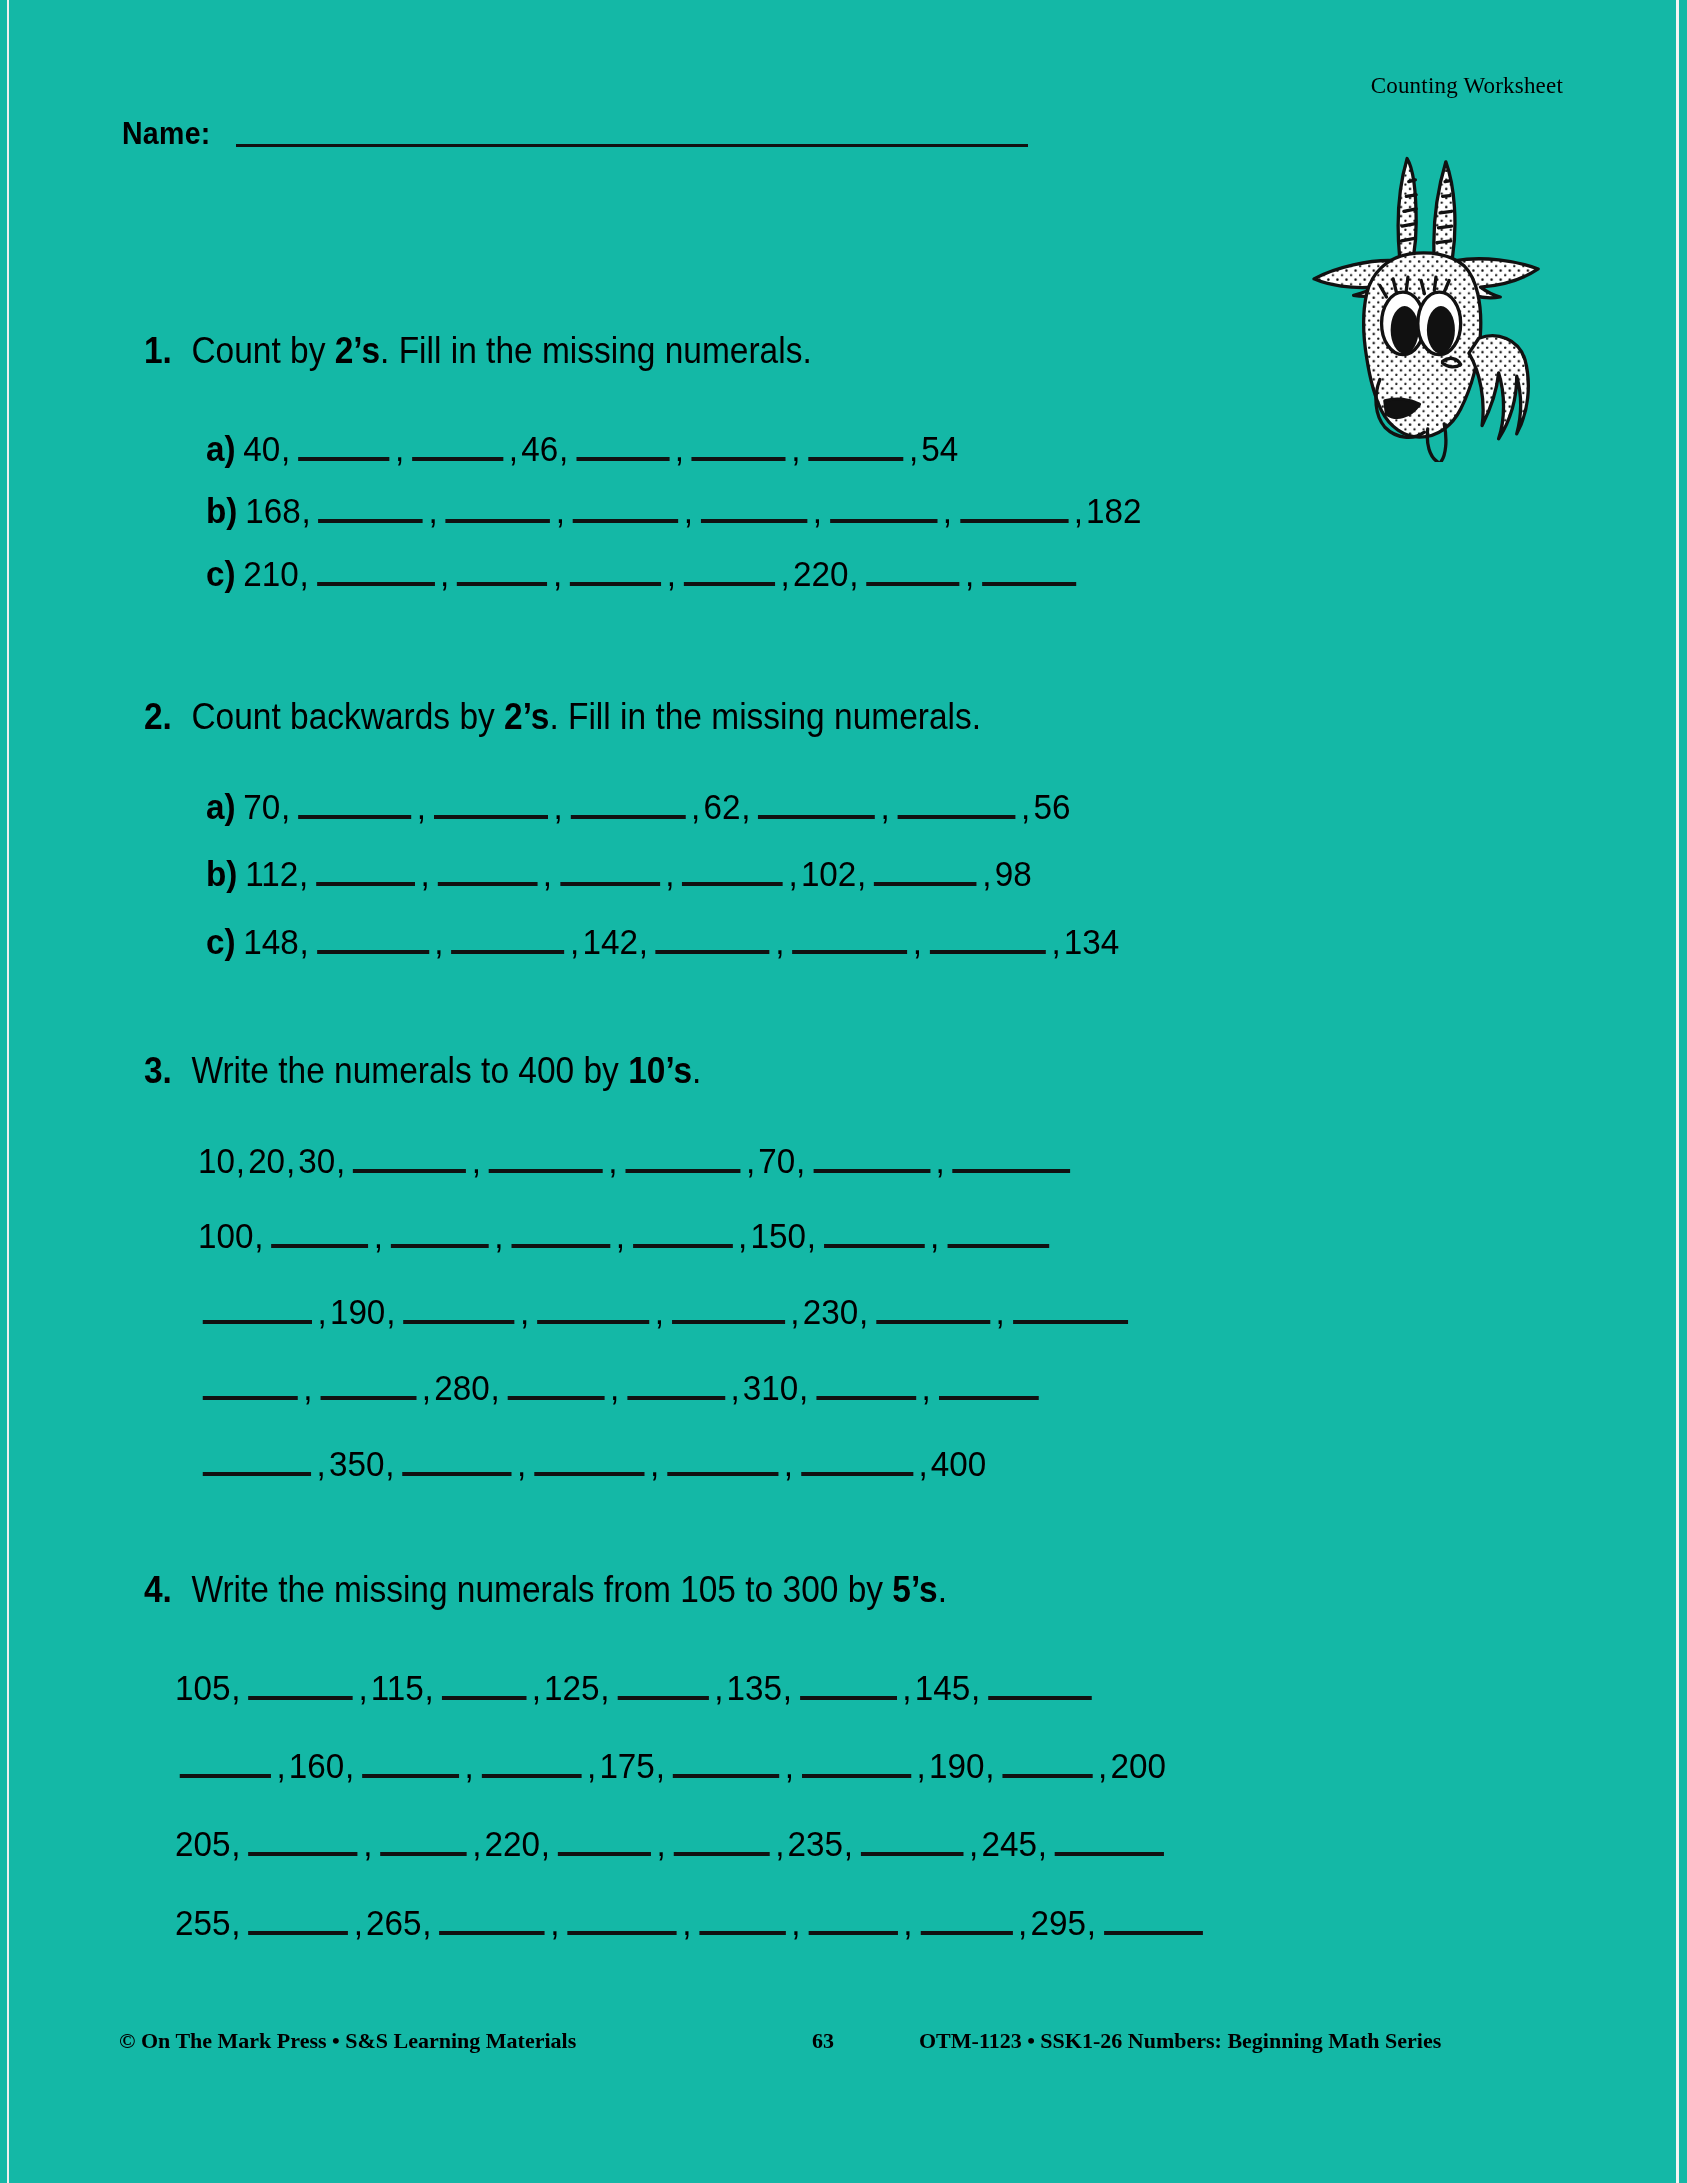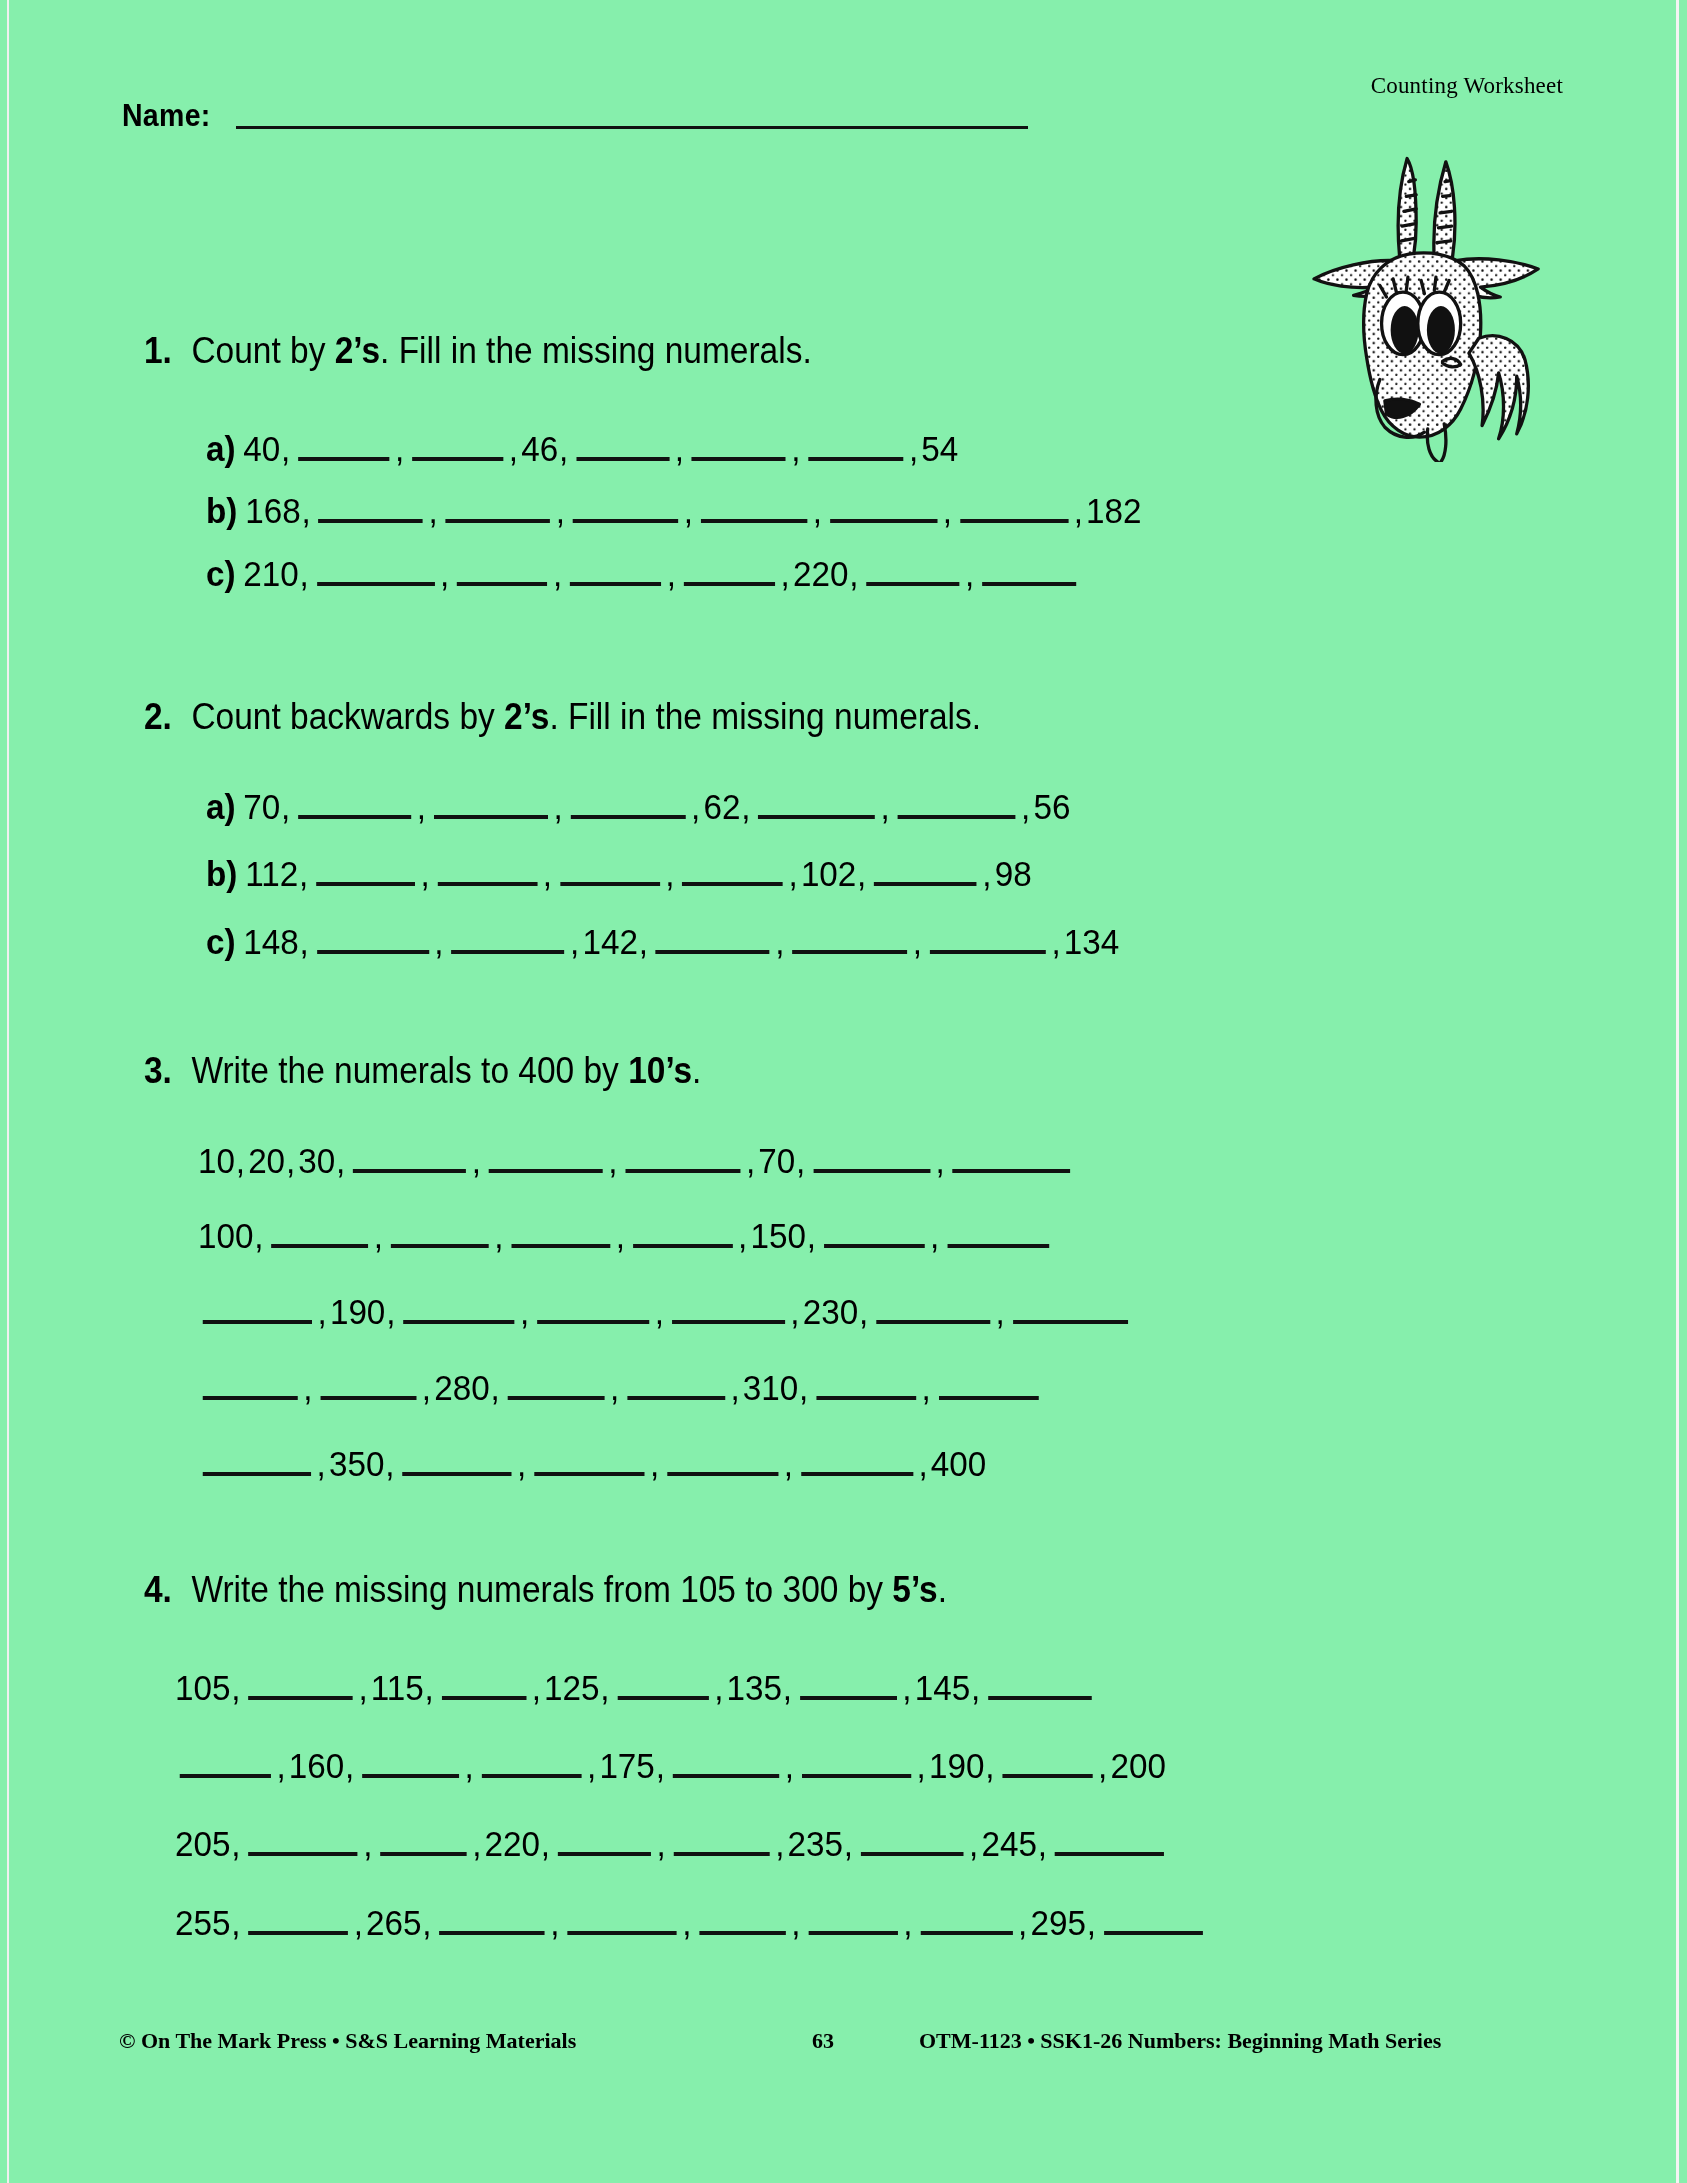--- a/index.html
+++ b/index.html
@@ -12,21 +12,21 @@
     height: 2183px;
     position: relative;
     font-family: "Liberation Sans", sans-serif;
     color: #000000;
     overflow: hidden;
   }
 
   .page {
     position: absolute;
     inset: 0;
-    background: #86efac;
+    background: #14b8a6;
     text-decoration: underline;
   }
 
   
   .scan-edge-left {
     position: absolute;
     left: 6.6px; top: 0; bottom: 0; width: 2.5px;
     background: #f0f0f0;
   }
   .scan-edge-right {
@@ -42,21 +42,21 @@
     top: 73px;
     font-family: "Liberation Serif", serif;
     font-size: 23px;
     letter-spacing: 0.2px;
     white-space: nowrap;
   }
 
   .name-row {
     position: absolute;
     left: 122px;
-    top: 98px;
+    top: 116px;
     display: flex;
     align-items: flex-end;
     width: 906px;
   }
   .name-label {
     font-family: "Liberation Sans", sans-serif;
     font-weight: bold;
     font-size: 31px;
     letter-spacing: 0.3px;
     transform: scaleX(0.92);

